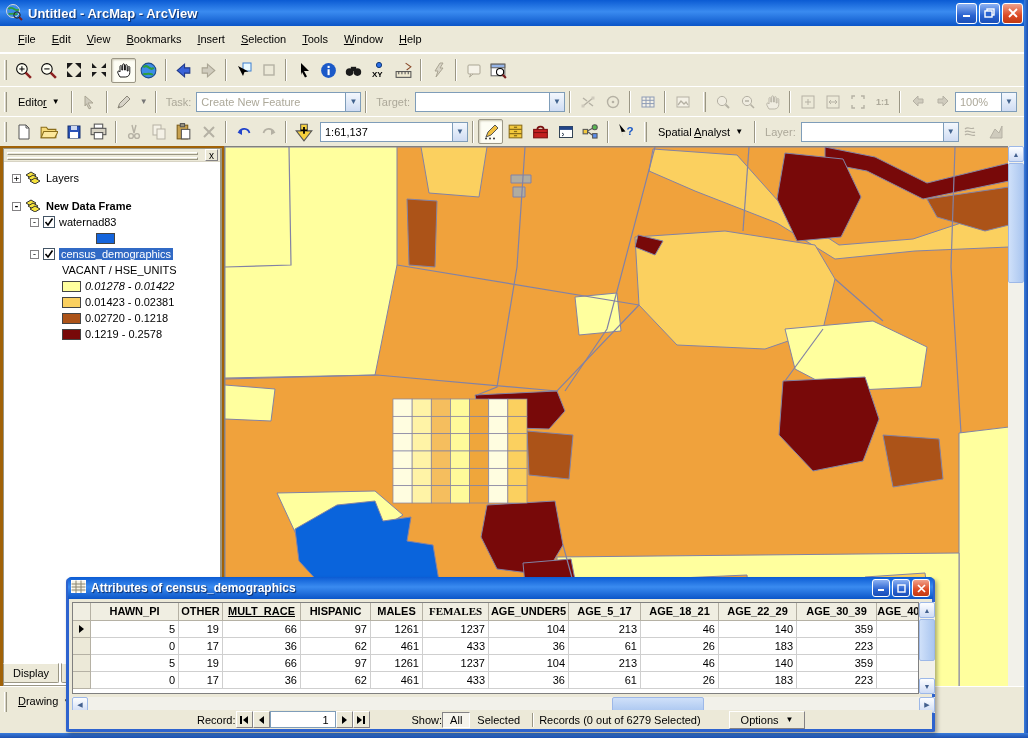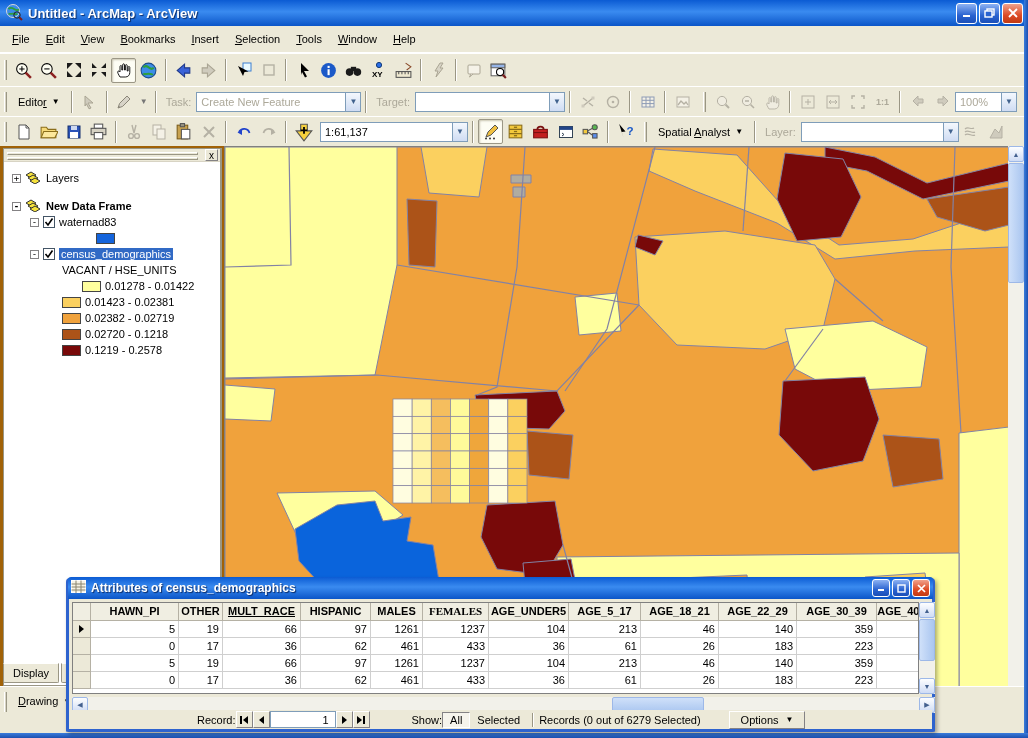--- a/index.html
+++ b/index.html
@@ -10,21 +10,21 @@
   .titlebar{position:absolute;left:0;top:0;right:0;height:26px;display:flex;align-items:center;gap:5px;
     padding:0 5px;background:linear-gradient(180deg,#0B5BD3 0%,#3A8BF0 45%,#0B55C8 100%);
     color:#fff;font-weight:bold;font-size:13px;text-shadow:1px 1px 1px #0a2a66;}
   .win-btns{margin-left:auto;display:flex;gap:2px;}
   .xpbtn{width:21px;height:21px;border-radius:3px;border:1px solid #fff;color:#fff;font-weight:bold;
     background:linear-gradient(180deg,#8db2f3,#2a63d0 60%,#1b4fb8);display:flex;align-items:center;justify-content:center;}
   .xpbtn.close{background:linear-gradient(180deg,#f0a28c,#DD4A24 60%,#c03a14);}
   .xpbtn svg{display:block;}
   
   .menubar{position:absolute;top:26px;left:0;right:4px;height:27px;display:flex;align-items:center;
-    padding-left:4px;background:#ECE9D8;border-bottom:1px solid #fff;}
+    padding-left:10px;background:#ECE9D8;border-bottom:1px solid #fff;}
   .menu-item{padding:4px 8px;}
   .tbrow{position:absolute;left:0;right:4px;display:flex;align-items:center;background:#ECE9D8;border-top:1px solid #fff;}
   .row1{top:53px;height:33px;}
   .row2{top:86px;height:30px;}
   .row3{top:116px;height:30px;}
   .tb{width:25px;height:25px;display:flex;align-items:center;justify-content:center;flex:none;}
   .tb.pressed{border:1px solid #9b9786;border-radius:2px;background:#fdfdf4;box-shadow:inset 1px 1px 2px #cac6b2;}
   .grip{width:3px;height:20px;margin:0 4px;flex:none;border-left:1px solid #fff;border-right:1px solid #9a9684;background:#d8d4c4;}
   .vsep{width:2px;height:22px;margin:0 4px;flex:none;border-left:1px solid #9a9684;border-right:1px solid #fff;}
   .flatbtn{display:flex;align-items:center;gap:5px;padding:3px 7px;flex:none;}
@@ -662,31 +662,27 @@
             <svg width="10" height="10">
               <path d="M1.5 5l2.5 3L8.5 1.5" fill="none" stroke="#000" stroke-width="1.6"></path>
             </svg>
           </span>
         <span class="hl">census_demographics</span>
       </div>
       <div class="trow" style="padding-left:58px">
         <span>VACANT / HSE_UNITS</span>
       </div>
       <div id="legend">
-          <div class="trow" style="padding-left: 78px;">
+          <div class="trow" style="padding-left: 58px; font-style: italic;">
             <span class="sw" style="background: rgb(255, 255, 158);"></span>
             <span>0.01278 - 0.01422</span>
           </div>
           <div class="trow" style="padding-left: 58px;">
             <span class="sw" style="background: rgb(251, 208, 95);"></span>
             <span>0.01423 - 0.02381</span>
-          </div>
-          <div class="trow" style="padding-left: 58px;">
-            <span class="sw" style="background: rgb(240, 162, 60);"></span>
-            <span>0.02382 - 0.02719</span>
           </div>
           <div class="trow" style="padding-left: 58px;">
             <span class="sw" style="background: rgb(172, 83, 24);"></span>
             <span>0.02720 - 0.1218</span>
           </div>
           <div class="trow" style="padding-left: 58px; text-align: center;">
             <span class="sw" style="background: rgb(120, 9, 9);"></span>
             <span>0.1219 - 0.2578</span>
           </div>
         </div>

